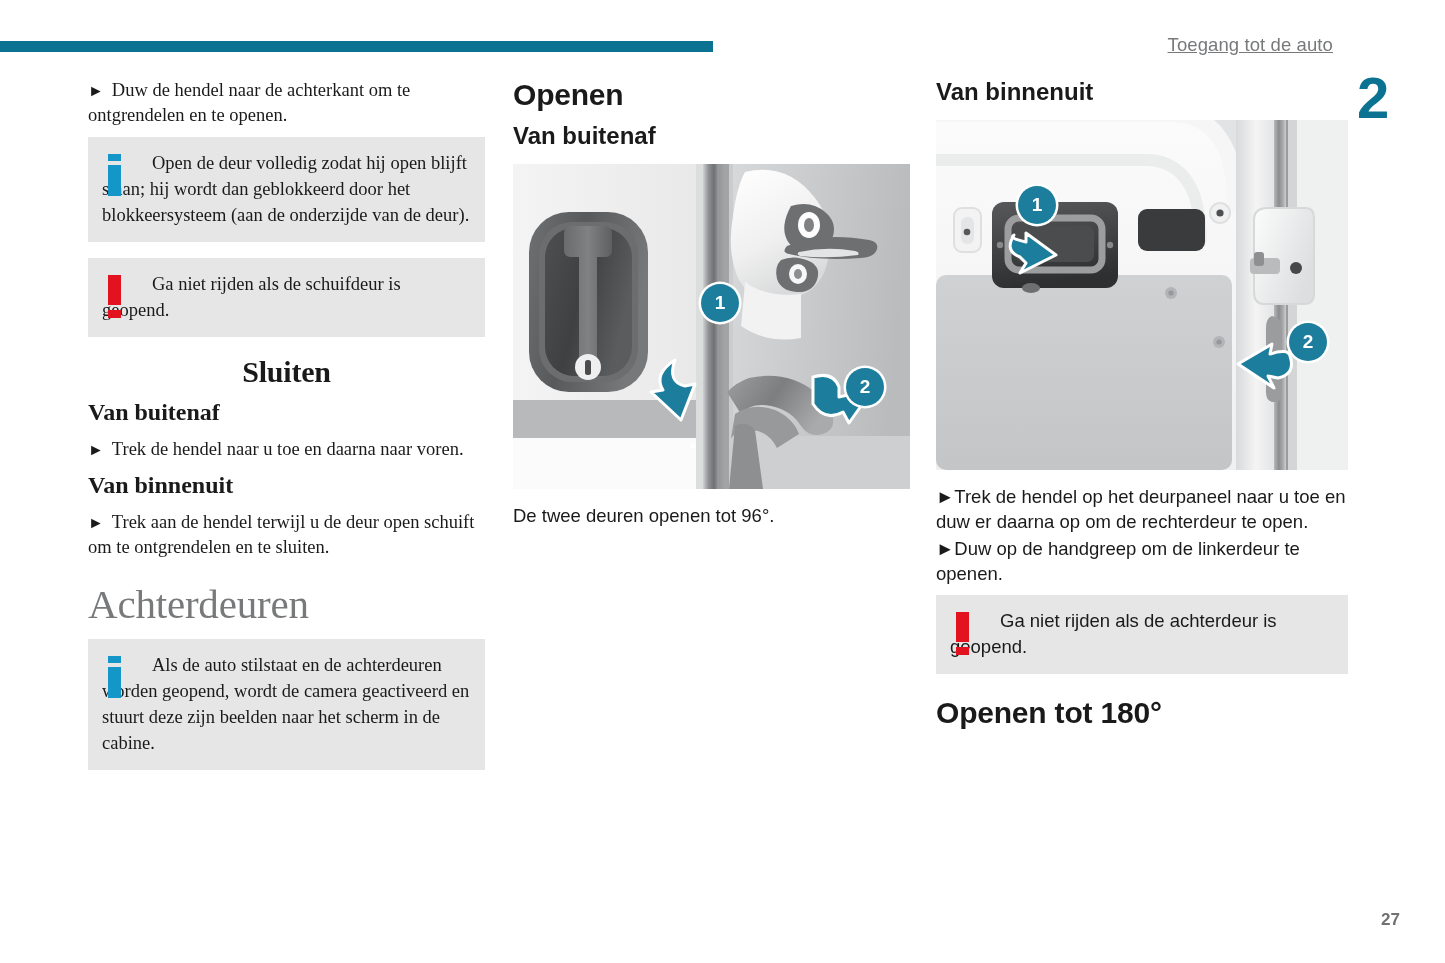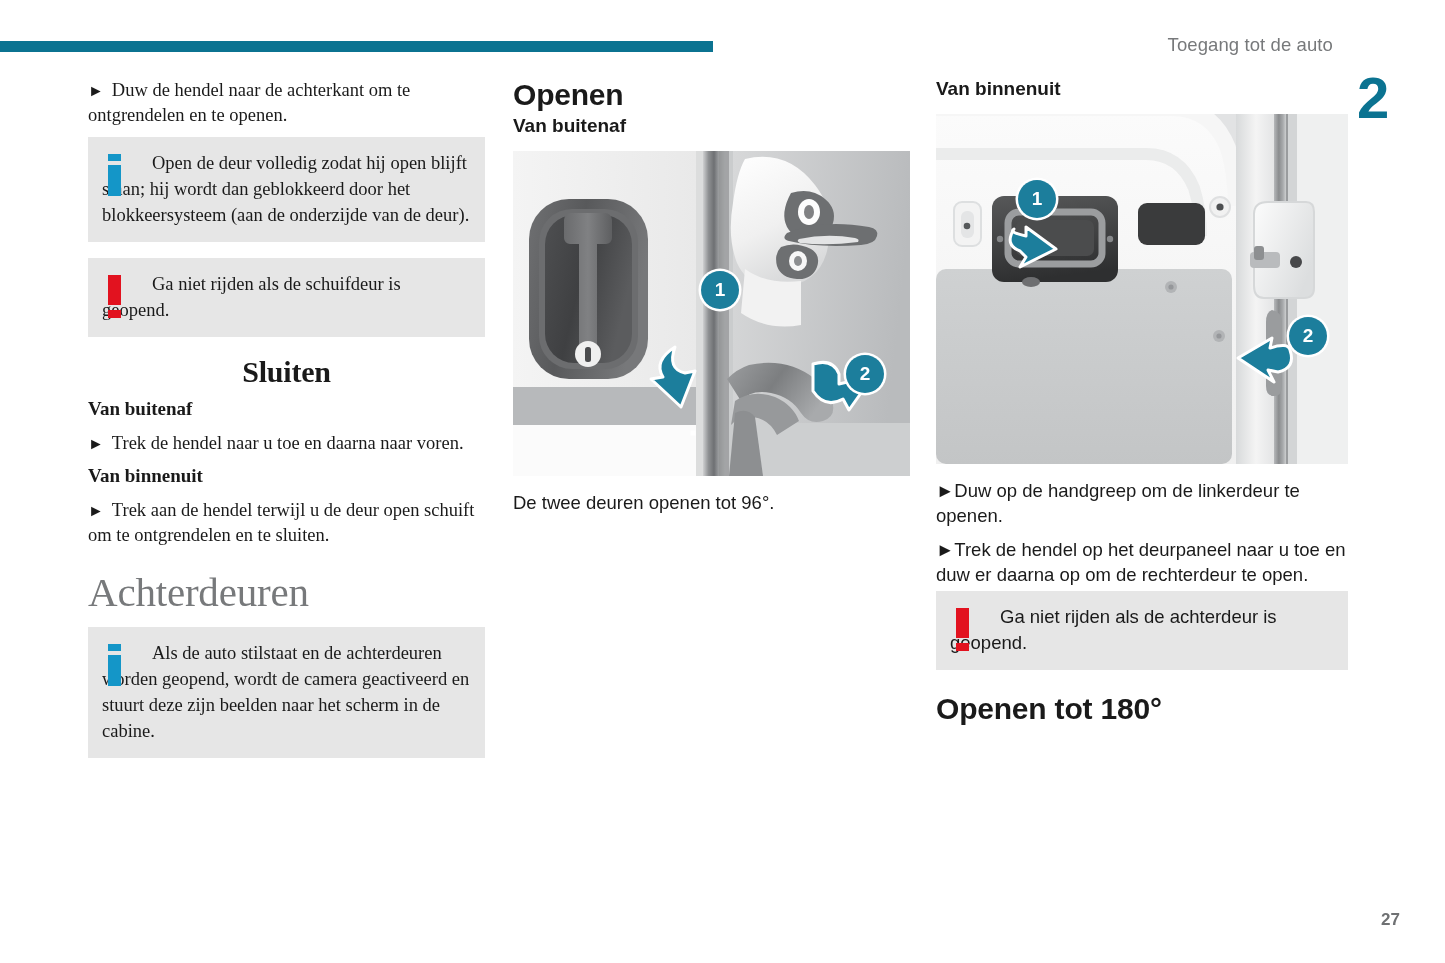--- a/index.html
+++ b/index.html
@@ -26,20 +26,21 @@
     background: #0b7391;
   }
   #running-head {
     position: absolute;
     right: 112px;
     top: 34px;
     font-size: 18.5px;
     color: #77797b;
     letter-spacing: 0.1px;
     white-space: nowrap;
+    text-decoration: underline;
   }
   #chapter-number {
     position: absolute;
     left: 1357px;
     top: 69px;
     font-size: 58px;
     font-weight: bold;
     color: #0b7391;
     line-height: 1;
   }
@@ -69,21 +70,21 @@
     margin: 0 0 10px 0;
     line-height: 1.1;
     letter-spacing: -0.2px;
   }
   h1.sec-title.gray {
     color: #77797b;
     font-weight: normal;
     font-size: 41px;
   }
   h2.sub-title {
-    font-size: 19px;
+    font-size: 24px;
     font-weight: bold;
     color: #1a1a1a;
     margin: 0 0 10px 0;
     line-height: 1.2;
   }
   p.body {
     font-size: 18.5px;
     line-height: 25px;
     margin: 0 0 9px 0;
     color: #1a1a1a;
@@ -220,21 +221,21 @@
     <span class="co-icon ico-info">
       <span class="dot"></span>
         <span class="stem"></span>
     </span>
     <p class="co-text">Als de auto stilstaat en de achterdeuren worden geopend, wordt de camera geactiveerd en stuurt deze zijn beelden naar het scherm in de cabine.</p>
   </div>
 </div>
 
 <div class="col" id="col-mid">
 
-  <h1 class="sec-title" style="margin-bottom:4px;">Openen</h1>
+  <h1 class="sec-title" style="margin-bottom:11px;">Openen</h1>
   <h2 class="sub-title" style="margin-bottom:13px;">Van buitenaf</h2>
 
   <div class="figure" id="fig-outside">
     <svg width="397" height="325" viewBox="0 0 397 325">
       <defs>
         <linearGradient id="pnlL" x1="0" y1="0" x2="1" y2="0">
           <stop offset="0" stop-color="#f4f4f4"></stop>
             <stop offset="1" stop-color="#e9e9e9"></stop>
         </linearGradient>
         <linearGradient id="hOuter" x1="0" y1="0" x2="1" y2="0.3">
@@ -416,25 +417,25 @@
 
       <path d="M78 115 q-10 16 6 22 l6 6 l-6 10 l36 -18 l-30 -22 l0 9 q-18 -4 -12 -7 z" fill="#1c7e9c" stroke="#ffffff" stroke-width="3" stroke-linejoin="round"></path>
 
       <path d="M354 236 q6 18 -12 22 l-10 -2 l6 12 l-36 -24 l34 -20 l-2 10 q18 -6 20 2 z" fill="#1c7e9c" stroke="#ffffff" stroke-width="3" stroke-linejoin="round"></path>
     </svg>
 
     <div class="callout-badge" style="left:82px; top:66px; width:38px; height:38px; line-height:38px;">1</div>
     <div class="callout-badge" style="left:353px; top:203px; width:38px; height:38px; line-height:38px;">2</div>
   </div>
 
+  <p class="body tight">
+    <span class="bullet">►</span><span>Trek de hendel op het deurpaneel naar u toe en duw er daarna op om de rechterdeur te open.</span>
+  </p>
   <p class="body">
     <span class="bullet">►</span><span>Duw op de handgreep om de linkerdeur te openen.</span>
-  </p>
-  <p class="body tight">
-    <span class="bullet">►</span><span>Trek de hendel op het deurpaneel naar u toe en duw er daarna op om de rechterdeur te open.</span>
   </p>
 
   <div class="callout">
     <span class="co-icon ico-warn">
       <span class="stem"></span>
         <span class="dot"></span>
     </span>
     <p class="co-text">Ga niet rijden als de achterdeur is geopend.</p>
   </div>
 

